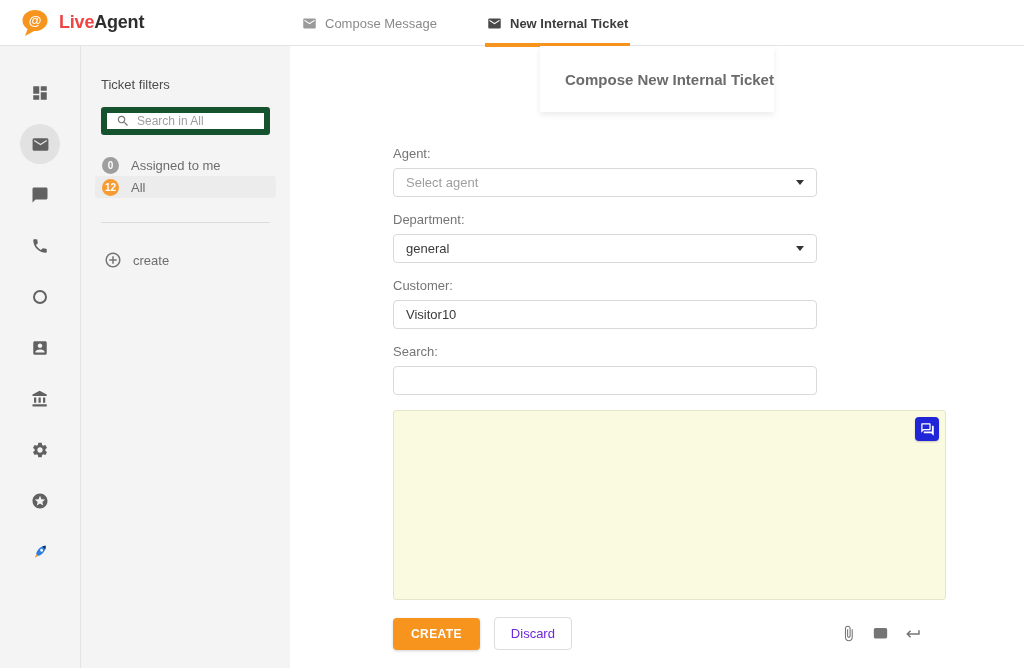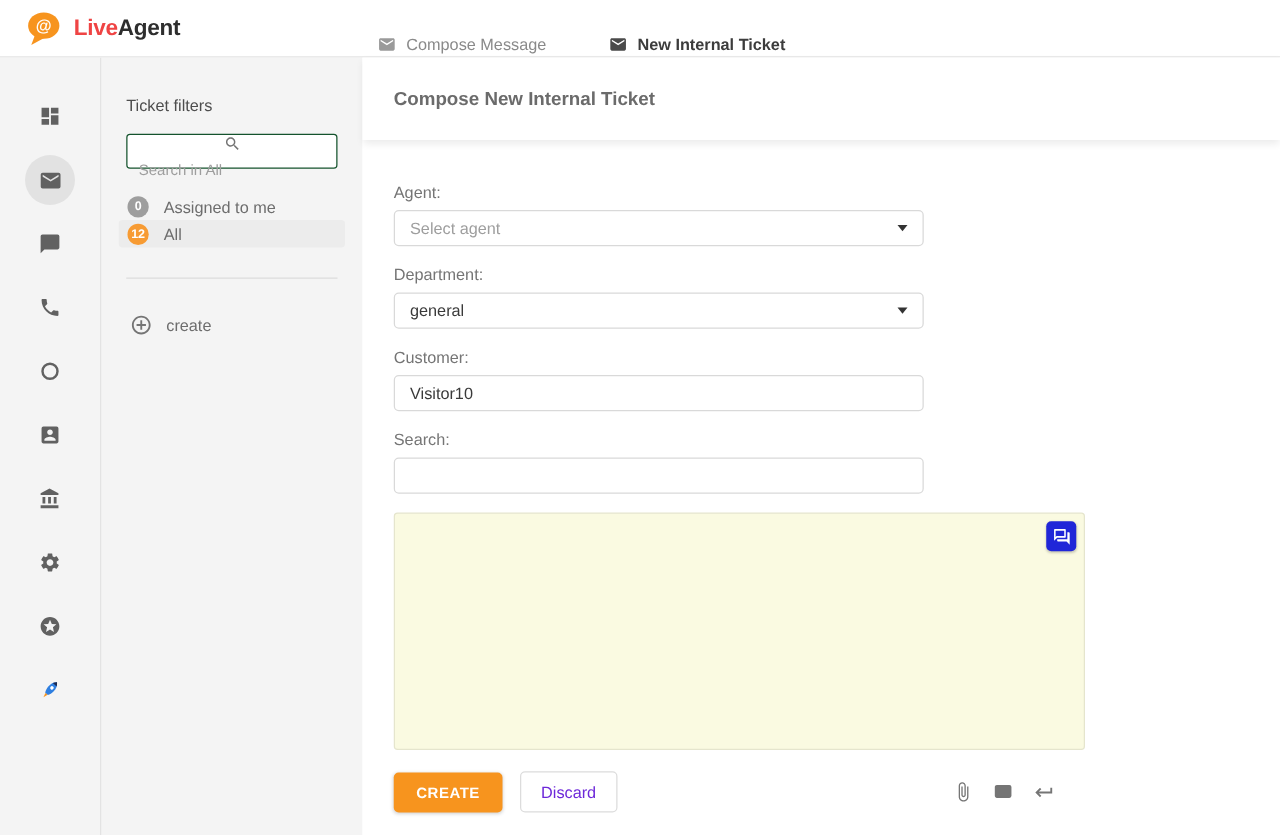--- a/index.html
+++ b/index.html
@@ -6,54 +6,54 @@
   html,body { width:1024px; height:668px; }
   body { font-family:"Liberation Sans", sans-serif; background:#fff; overflow:hidden; }
   .app { width:1024px; height:668px; display:flex; flex-direction:column; }
 
   
   .topbar { height:46px; min-height:46px; background:#fff; border-bottom:1px solid #e4e4e4; display:flex; align-items:center; position:relative; }
   .logo { margin-left:20px; display:flex; align-items:center; gap:7px; cursor:pointer; }
   .logo-text { font-size:18px; font-weight:bold; letter-spacing:-0.2px; }
   .logo-live { color:#ef4444; }
   .logo-agent { color:#2e2e2e; }
-  .tabs { position:absolute; left:300px; top:12px; height:46px; display:flex; gap:46px; }
+  .tabs { position:absolute; left:300px; top:0; height:46px; display:flex; gap:46px; }
   .tab { display:flex; align-items:center; gap:8px; height:100%; position:relative; font-size:13px; color:#8a8a8a; cursor:pointer; padding:0 2px; }
   .tab svg { fill:#9a9a9a; }
   .tab.active { color:#3c3c3c; font-weight:bold;text-align:center; }
   .tab.active svg { fill:#4a4a4a; }
   .tab-underline { position:absolute; left:0; right:0; bottom:-1px; height:4px; background:#f7941e; }
 
   
   .body-row { flex:1; display:flex; min-height:0; }
 
   
   .iconbar { width:80px; background:#f4f4f4; display:flex; flex-direction:column; align-items:center; padding-top:27px; gap:11px; }
   .icon-slot { width:40px; height:40px; border-radius:50%; display:flex; align-items:center; justify-content:center; cursor:pointer; }
   .icon-slot svg { fill:#616161; }
   .icon-slot.active { background:#e2e2e2; }
 
   
   .filters { width:210px; background:#f4f4f4; border-left:1px solid #e3e3e3; padding-top:31px; }
   .filters-title { font-size:13px; font-weight:normal; color:#4d4d4d; margin:0 0 15px 20px; }
-  .searchbox { margin:0 20px 19px 20px; height:28px; background:#fff; border:1px solid #14532d; border-radius:3px; display:flex; align-items:center; padding:0 9px; gap:7px;flex-direction:column; }
+  .searchbox { margin:0 20px 19px 20px; height:28px; background:#fff; border:6px solid #14532d; border-radius:3px; display:flex; align-items:center; padding:0 9px; gap:7px; }
   .searchbox svg { fill:#757575; flex:none; }
   .searchbox input { border:none; outline:none; background:transparent; font-size:12px; color:#555; width:100%; font-family:"Liberation Sans", sans-serif; }
   .searchbox input::placeholder { color:#9e9e9e; }
   .filter-row { margin:0 14px; height:22px; display:flex; align-items:center; gap:12px; padding:0 7px; border-radius:3px; font-size:13px; color:#6d6d6d; cursor:pointer; }
   .filter-row.active { background:#ececec; }
   .badge { width:17px; height:17px; border-radius:50%; color:#fff; font-size:10px; font-weight:bold; display:flex; align-items:center; justify-content:center; flex:none; }
   .badge-gray { background:#9e9e9e; }
   .badge-orange { background:#f79b33; }
   .filters-divider { margin:24px 20px 0 20px; border:none; border-top:1px solid #dcdcdc; }
   .create-row { margin:28px 0 0 23px; display:flex; align-items:center; gap:11px; font-size:13px; color:#6d6d6d; cursor:pointer; }
   .create-row svg { fill:#757575; }
 
   
-  .main { flex:1; background:#fff; display:flex; flex-direction:column; min-width:0; }
+  .main { flex:1; background:#fff; display:flex; flex-direction:column; min-width:0;align-items:center; }
   .main-header { height:66px; min-height:66px; display:flex; align-items:center; padding-left:25px; box-shadow:0 3px 6px rgba(0,0,0,0.08); position:relative; z-index:1; background:#fff; }
   .main-title { font-size:15px; font-weight:bold; color:#6b6b6b; }
   .form-area { padding:34px 0 0 25px; }
   .form-group { width:424px; margin-bottom:15px; }
   .field-label { display:block; font-size:13px; color:#757575; margin-bottom:7px; }
   .text-input, .select-box { width:100%; height:29px; border:1px solid #d9d9d9; border-radius:4px; background:#fff; font-size:13px; color:#3a3a3a; padding:0 12px; font-family:"Liberation Sans", sans-serif; }
   .text-input { outline:none; }
   .select-box { display:flex; align-items:center; justify-content:space-between; cursor:pointer; }
   .select-placeholder { color:#9e9e9e; }
   .caret { width:0; height:0; border-left:4px solid transparent; border-right:4px solid transparent; border-top:5px solid #333; }

